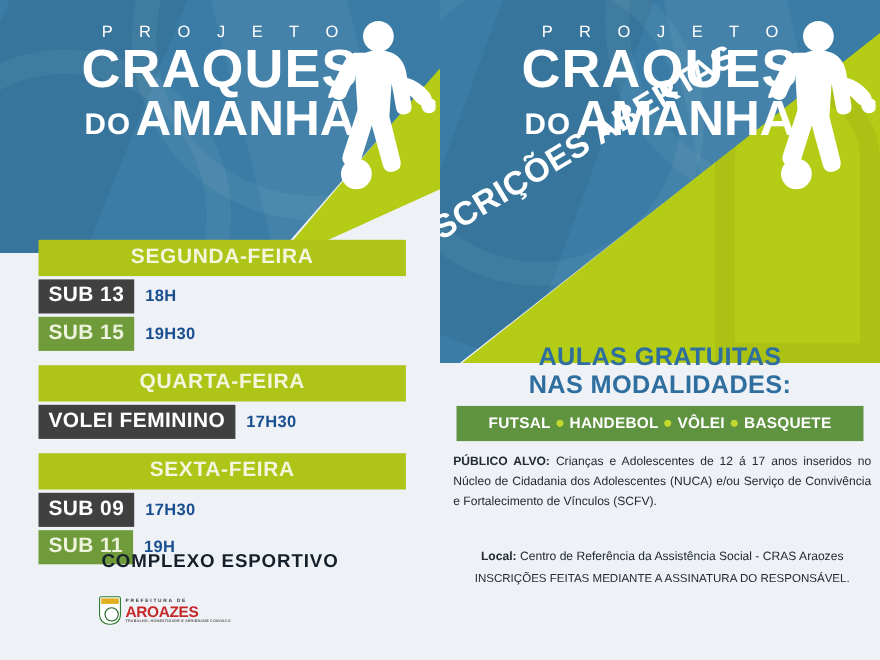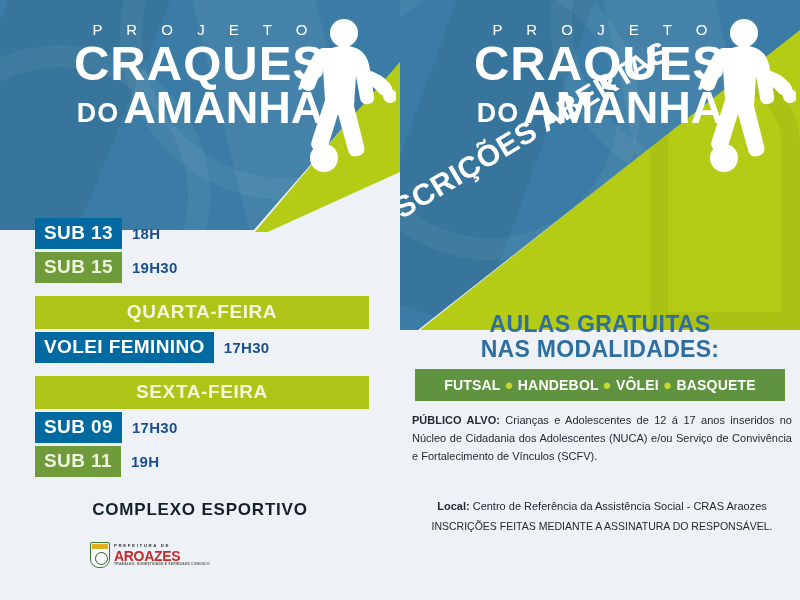--- a/index.html
+++ b/index.html
@@ -57,21 +57,21 @@
   .day-bar {
     background:#aec518; color:#f2f6dd;
     font-size:19px; font-weight:700; letter-spacing:0.6px;
     text-align:center; padding:5px 0 6px; margin-bottom:3px;
   }
   .row { display:flex; align-items:center; margin-bottom:3px; }
   .tag {
     color:#ffffff; font-size:19px; font-weight:700; letter-spacing:0.4px;
     padding:4px 9px 5px; white-space:nowrap;
   }
-  .tag-blue  { background:#0369a1; }
+  .tag-blue  { background:#404040; }
   .tag-green { background:#6f9b3a; color:#eef3de;text-align:right; }
   .hour {
     color:#1a4f8f; font-size:15px; font-weight:700;
     margin-left:10px; letter-spacing:0.3px; white-space:nowrap;
   }
   .gap { height:10px; }
 
   .complexo {
     position:absolute; left:0; top:500px; width:400px; text-align:center;
     color:#15202b; font-size:17px; font-weight:700; letter-spacing:0.8px;
@@ -180,20 +180,21 @@
         <path d="M44 30 q12 -5 24 0 q12 5 14 22 l4 26 q1 7 -6 8 q-7 1 -8 -6 l-4 -22 l-2 30 l10 40 q2 8 -6 10 q-8 2 -10 -6 l-10 -36 l-10 32 q-3 8 -11 5 q-8 -3 -5 -11 l13 -40 l-2 -32 l-8 18 q-3 7 -10 4 q-7 -3 -4 -10 l12 -24 q4 -6 9 -8z"></path>
         <path d="M80 52 q14 4 22 14 q5 6 -1 10 q-6 4 -11 -2 q-6 -7 -14 -10z"></path>
         <circle cx="102" cy="78" r="7"></circle>
       </g>
       <circle cx="36" cy="140" r="14" fill="#ffffff"></circle>
     </svg>
 
     <div class="sched">
 
       <div>
+        <div class="day-bar">SEGUNDA-FEIRA</div>
         <div class="row">
           <span class="tag tag-blue">SUB 13</span>
           <span class="hour">18H</span>
         </div>
         <div class="row">
           <span class="tag tag-green">SUB 15</span>
           <span class="hour">19H30</span>
         </div>
       </div>
 

